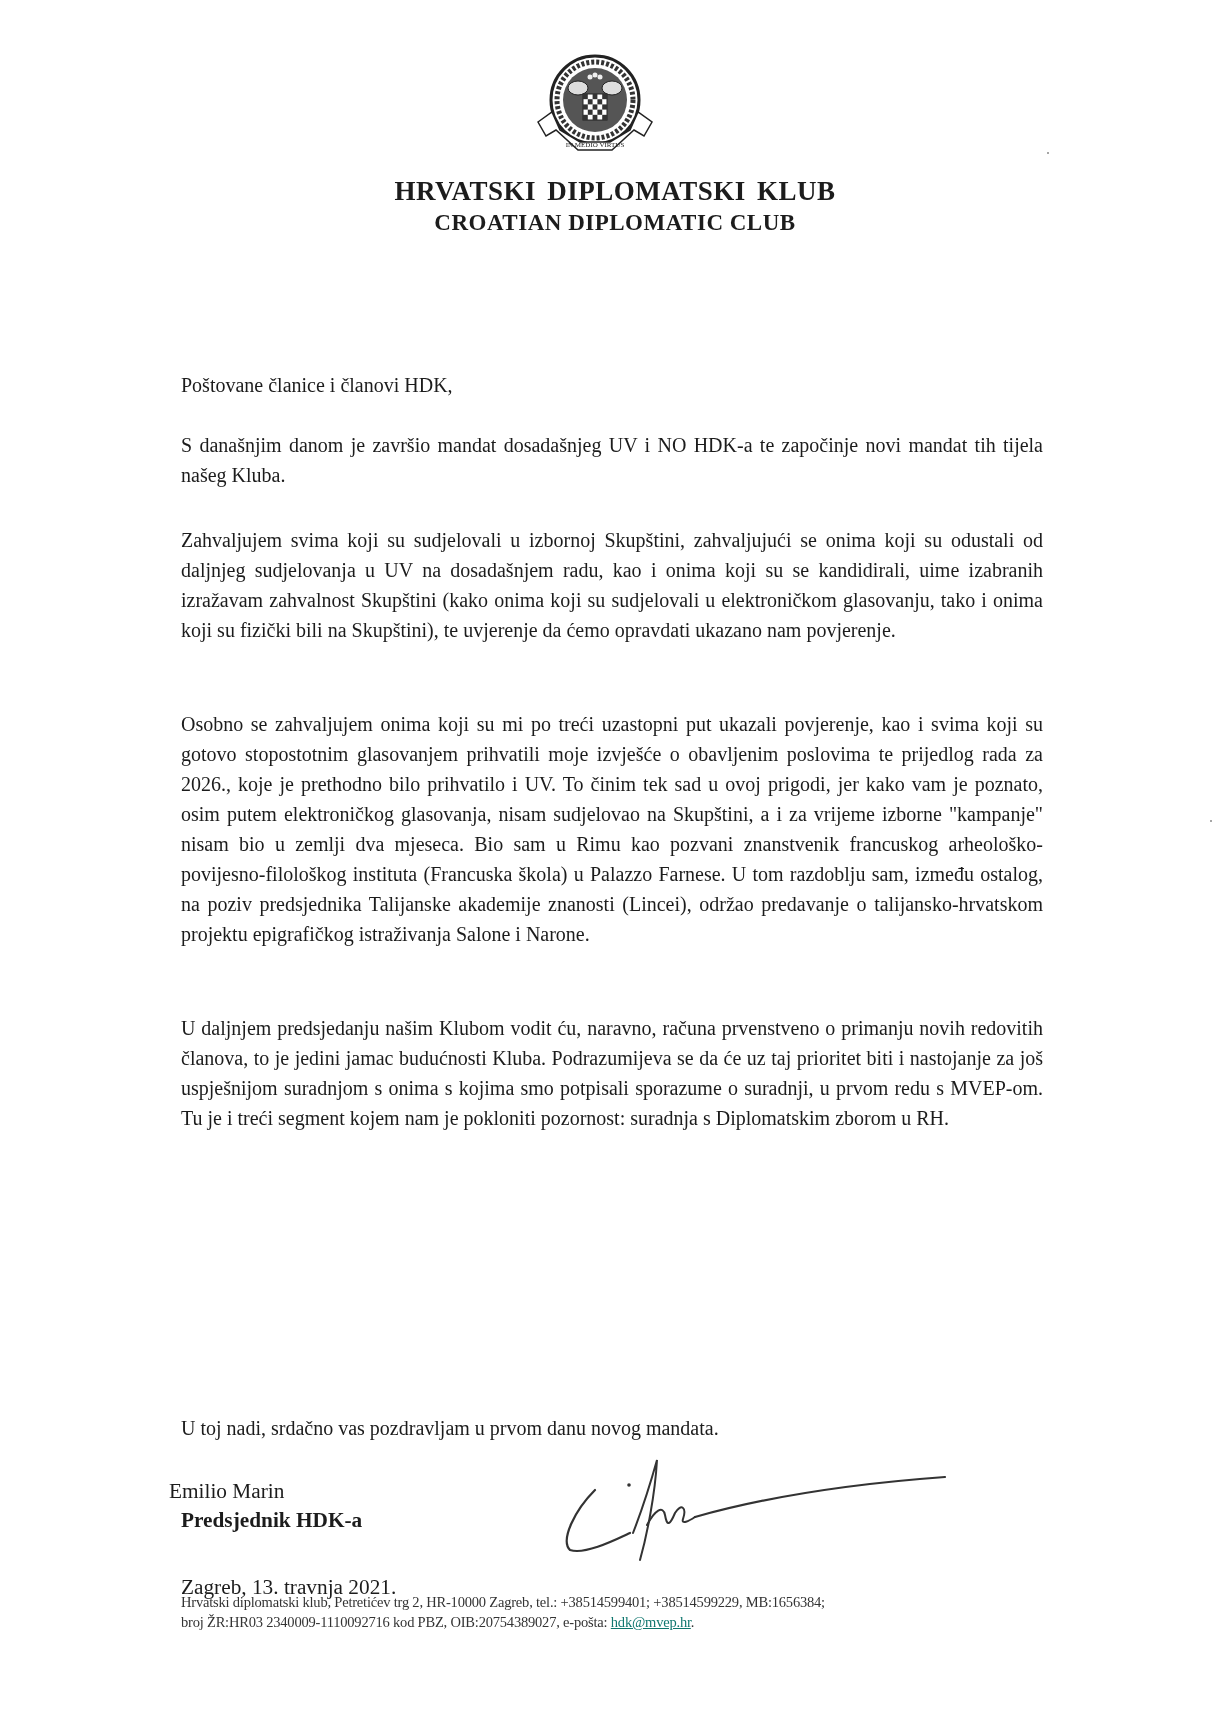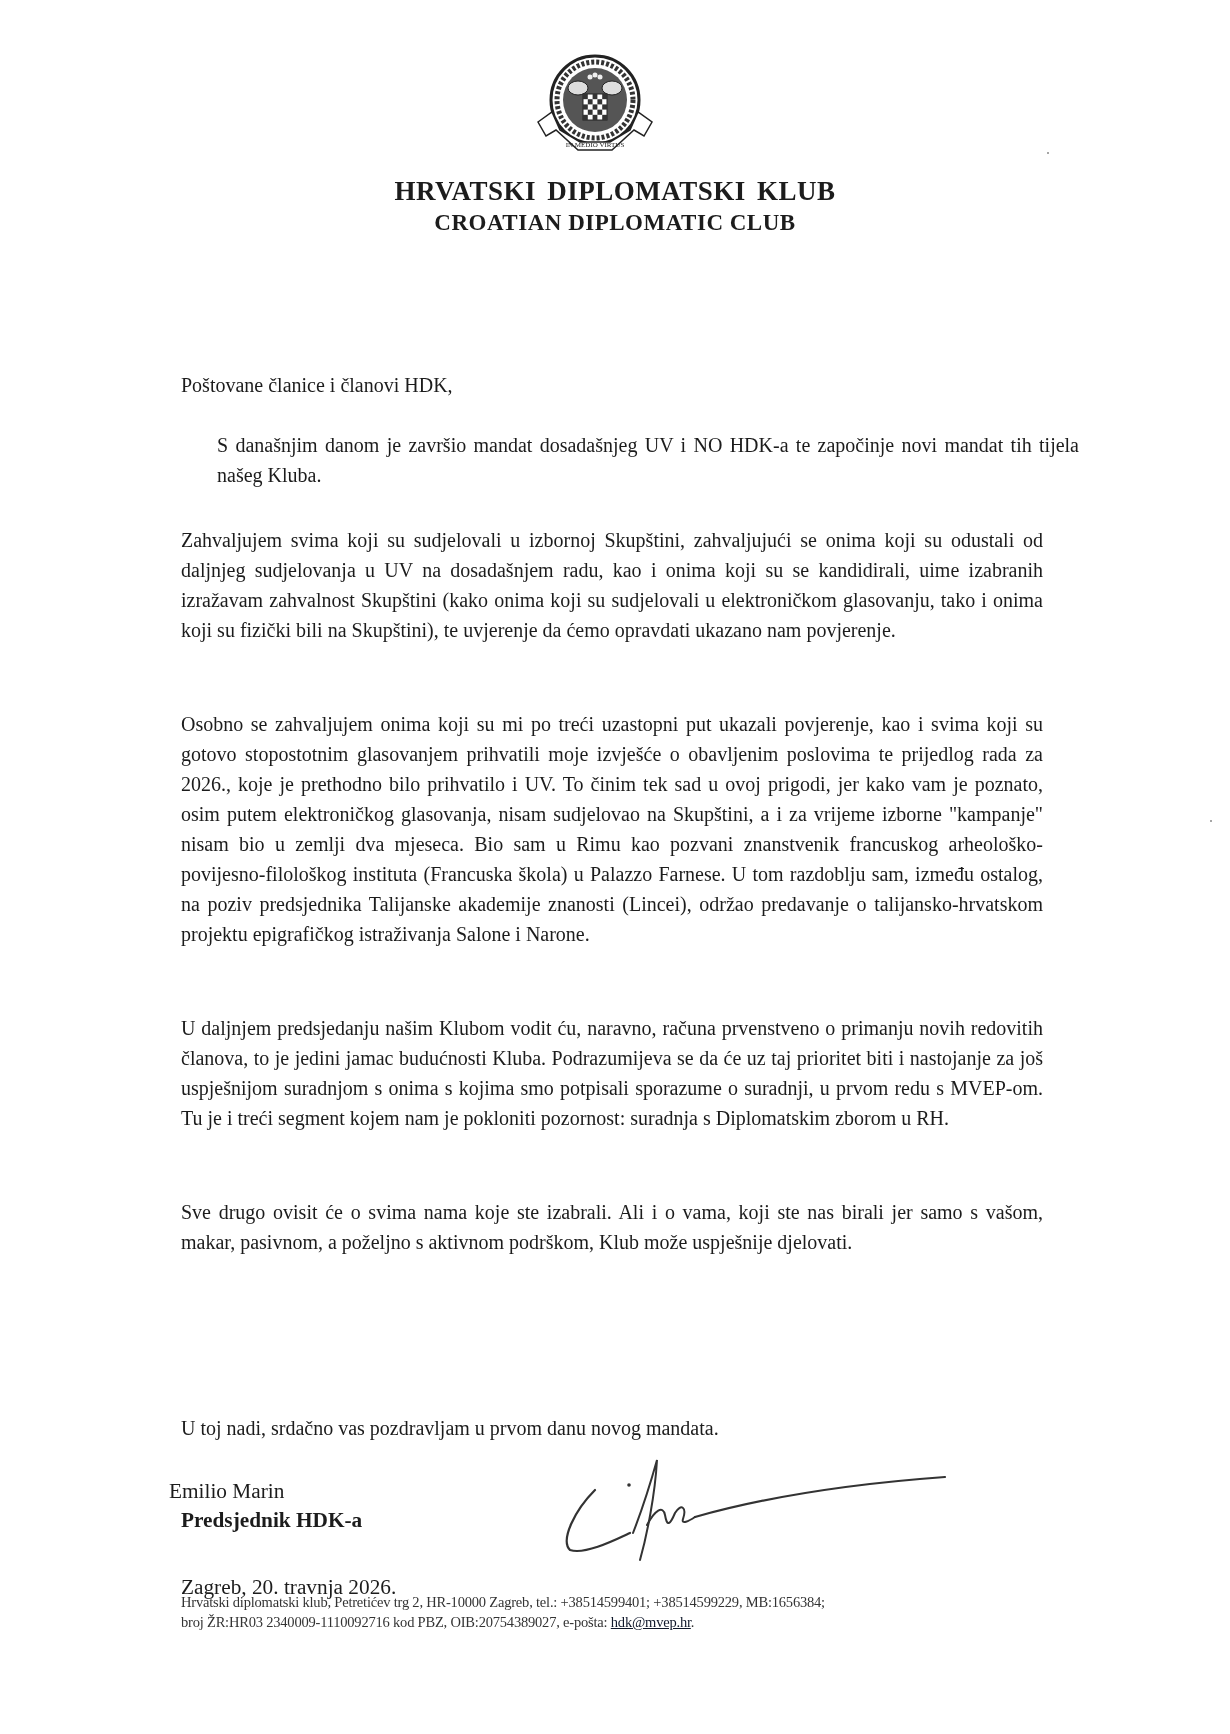--- a/index.html
+++ b/index.html
@@ -10,36 +10,36 @@
   .logo { position:absolute; left:530px; top:50px; width:130px; height:110px; }
 
   .org-title { position:absolute; left:0; width:1230px; text-align:center;
                font-weight:bold; letter-spacing:0.5px; }
   .org-hr { top:176px; font-size:27px; word-spacing:4px; }
   .org-en { top:210px; font-size:23px; }
 
   .body { position:absolute; left:181px; width:862px; font-size:20px; line-height:30px; }
   .body p { margin:0; text-align:justify; }
   .greeting { top:370px; }
-  .p1 { top:430px;margin-left:36px; }
+  .p1 { top:430px; }
   .p2 { top:525px; }
   .p3 { top:709px; }
   .p4 { top:1013px; }
   .p5 { top:1197px; }
   .p6 { top:1290px; }
   .p7 { top:1413px; }
 
   .sig-name { position:absolute; left:169px; top:1476px; font-size:21.3px; line-height:30px; }
   .sig-title { position:absolute; left:181px; top:1505px; font-size:21.3px; line-height:30px;font-weight:bold; }
   .sig-place { position:absolute; left:181px; top:1572px; font-size:21.3px; line-height:30px; }
   .signature { position:absolute; left:555px; top:1455px; width:400px; height:110px; }
 
   .footer { position:absolute; left:181px; top:1592px; width:1000px; font-size:14.5px;
             line-height:20px; color:#333; letter-spacing:-0.2px; }
-  .footer a { color:#0f172a; text-decoration:underline; }
+  .footer a { color:#0f766e; text-decoration:underline; }
   .speck { position:absolute; width:2px; height:2px; background:#888; border-radius:1px; }
 </style>
 </head>
 <body>
 
 <div class="page">
 
   <svg class="logo" viewBox="0 0 130 110">
     <circle cx="65" cy="50" r="44" fill="#fff" stroke="#222" stroke-width="3"></circle>
     <circle cx="65" cy="50" r="38" fill="none" stroke="#333" stroke-width="5" stroke-dasharray="3 2"></circle>
@@ -80,39 +80,36 @@
   </div>
   <div class="body p2">
     <p>Zahvaljujem svima koji su sudjelovali u izbornoj Skupštini, zahvaljujući se onima koji su odustali od daljnjeg sudjelovanja u UV na dosadašnjem radu, kao i onima koji su se kandidirali, uime izabranih izražavam zahvalnost Skupštini (kako onima koji su sudjelovali u elektroničkom glasovanju, tako i onima koji su fizički bili na Skupštini), te uvjerenje da ćemo opravdati ukazano nam povjerenje.</p>
   </div>
   <div class="body p3">
     <p>Osobno se zahvaljujem onima koji su mi po treći uzastopni put ukazali povjerenje, kao i svima koji su gotovo stopostotnim glasovanjem prihvatili moje izvješće o obavljenim poslovima te prijedlog rada za 2026., koje je prethodno bilo prihvatilo i UV. To činim tek sad u ovoj prigodi, jer kako vam je poznato, osim putem elektroničkog glasovanja, nisam sudjelovao na Skupštini, a i za vrijeme izborne "kampanje" nisam bio u zemlji dva mjeseca. Bio sam u Rimu kao pozvani znanstvenik francuskog arheološko-povijesno-filološkog instituta (Francuska škola) u Palazzo Farnese. U tom razdoblju sam, između ostalog, na poziv predsjednika Talijanske akademije znanosti (Lincei), održao predavanje o talijansko-hrvatskom projektu epigrafičkog istraživanja Salone i Narone.</p>
   </div>
   <div class="body p4">
     <p>U daljnjem predsjedanju našim Klubom vodit ću, naravno, računa prvenstveno o primanju novih redovitih članova, to je jedini jamac budućnosti Kluba. Podrazumijeva se da će uz taj prioritet biti i nastojanje za još uspješnijom suradnjom s onima s kojima smo potpisali sporazume o suradnji, u prvom redu s MVEP-om. Tu je i treći segment kojem nam je pokloniti pozornost: suradnja s Diplomatskim zborom u RH.</p>
   </div>
-  <div class="body p5">
-    <p>Sve drugo ovisit će o svima nama koje ste izabrali. Ali i o vama, koji ste nas birali jer samo s vašom, makar, pasivnom, a poželjno s aktivnom podrškom, Klub može uspješnije djelovati.</p>
-  </div>
   <div class="body p7">
     <p>U toj nadi, srdačno vas pozdravljam u prvom danu novog mandata.</p>
   </div>
 
   <div class="sig-name">Emilio Marin</div>
   <div class="sig-title">Predsjednik HDK-a</div>
 
   <svg class="signature" viewBox="0 0 400 110">
     <path d="M40,35 C20,55 5,85 15,95 C30,100 60,85 75,78" fill="none" stroke="#333" stroke-width="2.2" stroke-linecap="round"></path>
     <path d="M78,78 C85,60 95,30 102,5 C100,40 92,80 85,105" fill="none" stroke="#333" stroke-width="2" stroke-linecap="round"></path>
     <path d="M92,70 C100,55 108,50 110,60 C112,72 115,70 120,58 C126,48 132,52 128,64 C126,70 134,66 140,62" fill="none" stroke="#333" stroke-width="2" stroke-linecap="round"></path>
     <path d="M140,62 C200,45 280,30 390,22" fill="none" stroke="#333" stroke-width="2.2" stroke-linecap="round"></path>
     <circle cx="74" cy="30" r="1.8" fill="#333"></circle>
   </svg>
 
-  <div class="sig-place">Zagreb, 20. travnja 2026.</div>
+  <div class="sig-place">Zagreb, 13. travnja 2021.</div>
 
   <div class="footer">
     <div>Hrvatski diplomatski klub, Petretićev trg 2, HR-10000 Zagreb, tel.: +38514599401; +38514599229, MB:1656384;</div>
     <div><span>broj ŽR:HR03 2340009-1110092716 kod PBZ, OIB:20754389027,  e-pošta: </span><a>hdk@mvep.hr</a><span>.</span></div>
   </div>
 
   <div class="speck" style="left:1047px;top:152px;"></div>
   <div class="speck" style="left:1210px;top:820px;"></div>
 </div>
 

